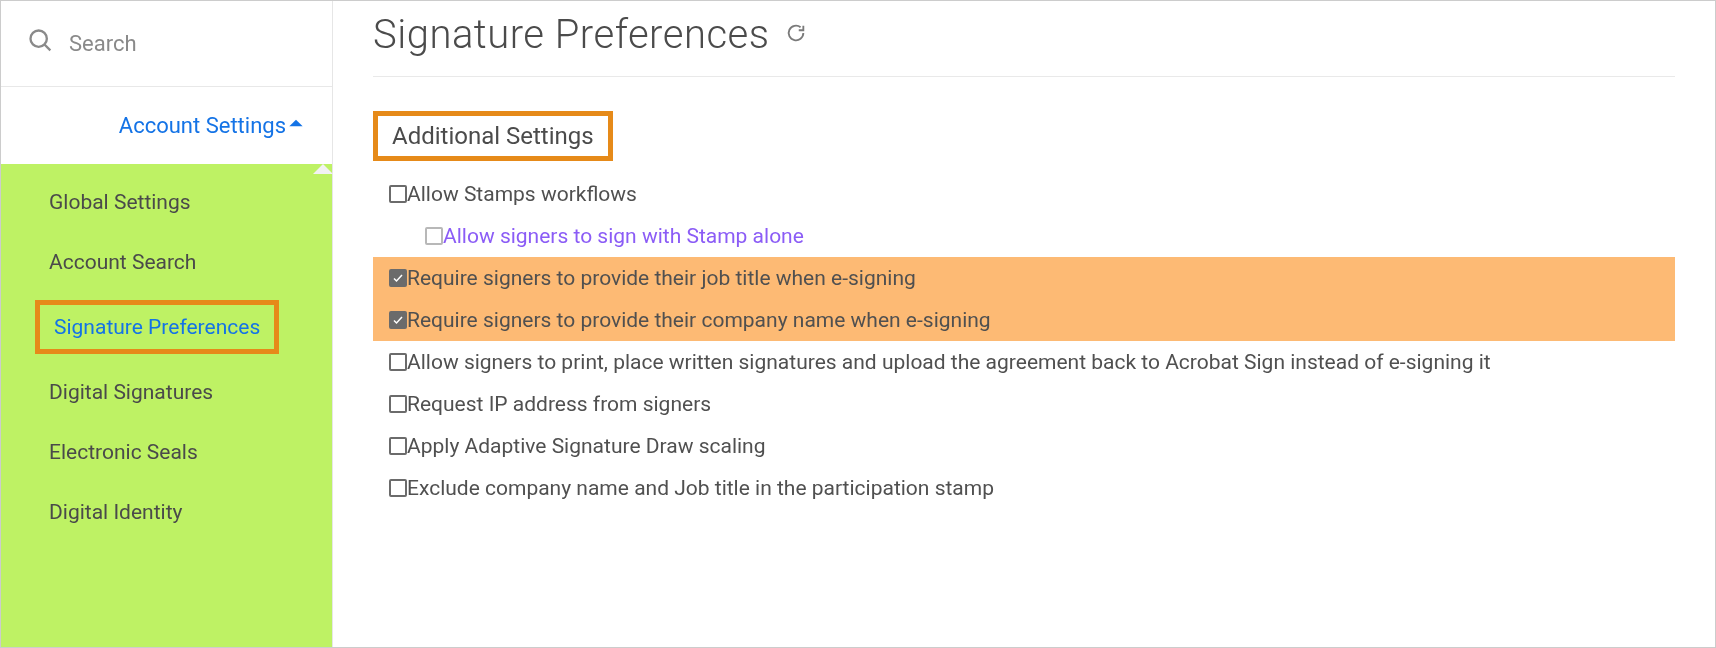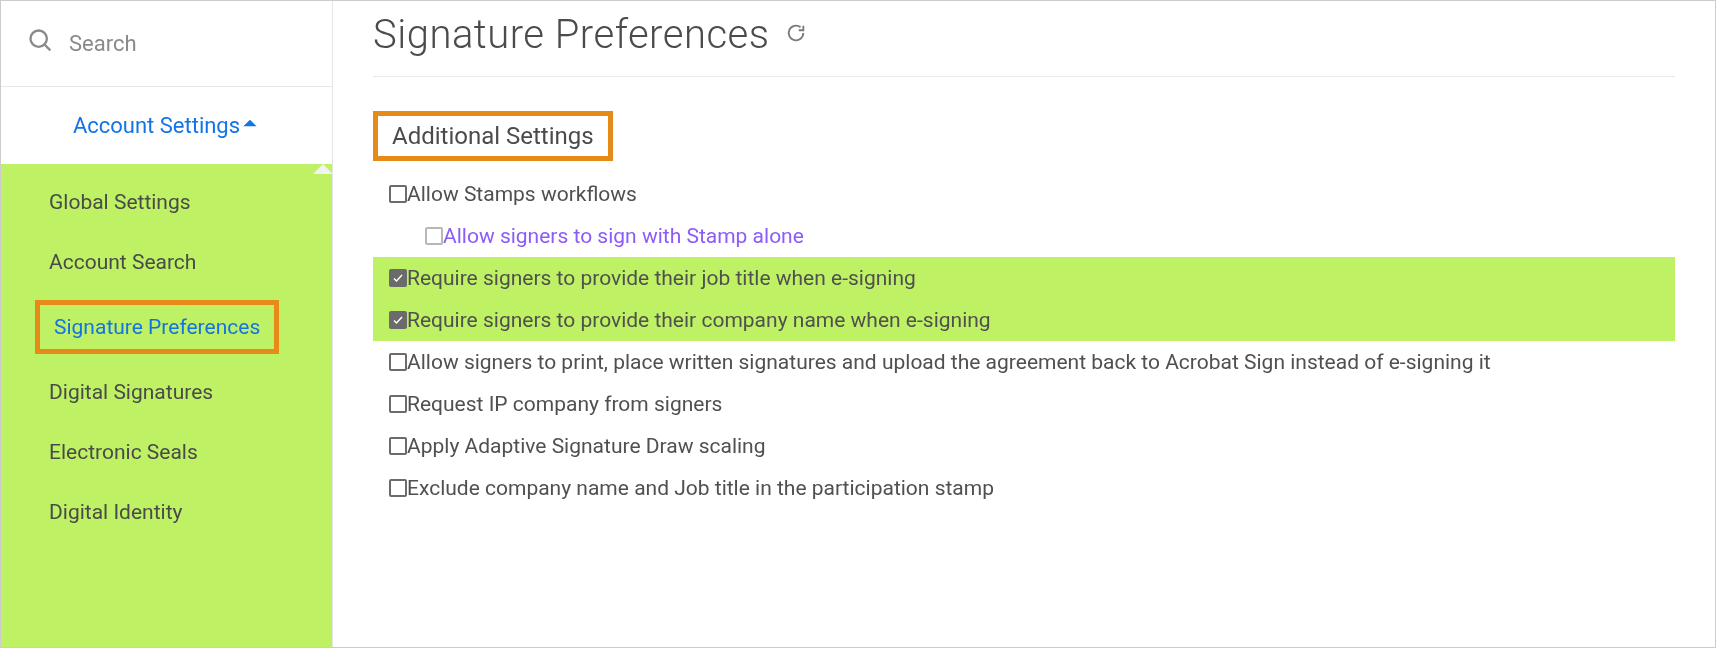--- a/index.html
+++ b/index.html
@@ -29,21 +29,21 @@
     gap: 14px;
     padding: 26px 26px;
     border-bottom: 1px solid #e8e8e8;
     color: #8a8a8a;
     font-size: 22px;
   }
   .search svg { width: 28px; height: 28px; stroke: #8a8a8a; fill: none; stroke-width: 2; }
   .sect-head {
     display: flex;
     align-items: center;
-    justify-content: center;
+    justify-content: flex-end;
     padding: 26px 26px 26px 26px;
     font-size: 22px;
     color: #1473e6;
     cursor: pointer;
     position: relative;
   }
   .sect-head .chev svg { width: 20px; height: 20px; fill: #1473e6; }
   .notch {
     position: absolute;
     right: -1px;
@@ -107,21 +107,21 @@
     color: #505050;
   }
   .opt {
     display: flex;
     align-items: center;
     gap: 0;
     padding: 9px 0 9px 16px;
   }
   .opt.indent { padding-left: 52px; color: #8b5cf6; }
   .opt.indent .chk { border-color: #b8b8b8; }
-  .opt.hi { background: #bef264; }
+  .opt.hi { background: #fdba74; }
   .chk {
     width: 18px; height: 18px;
     border: 2px solid #6b6b6b;
     border-radius: 2px;
     display: inline-flex;
     align-items: center;
     justify-content: center;
     flex-shrink: 0;
     cursor: pointer;
   }
@@ -232,21 +232,21 @@
             </svg>
           </span>
           <span>Require signers to provide their company name when e-signing</span>
         </div>
         <div class="opt">
           <span class="chk"></span>
           <span>Allow signers to print, place written signatures and upload the agreement back to Acrobat Sign instead of e-signing it</span>
         </div>
         <div class="opt">
           <span class="chk"></span>
-          <span>Request IP company from signers</span>
+          <span>Request IP address from signers</span>
         </div>
         <div class="opt">
           <span class="chk"></span>
           <span>Apply Adaptive Signature Draw scaling</span>
         </div>
         <div class="opt">
           <span class="chk"></span>
           <span>Exclude company name and Job title in the participation stamp</span>
         </div>
       </div>

